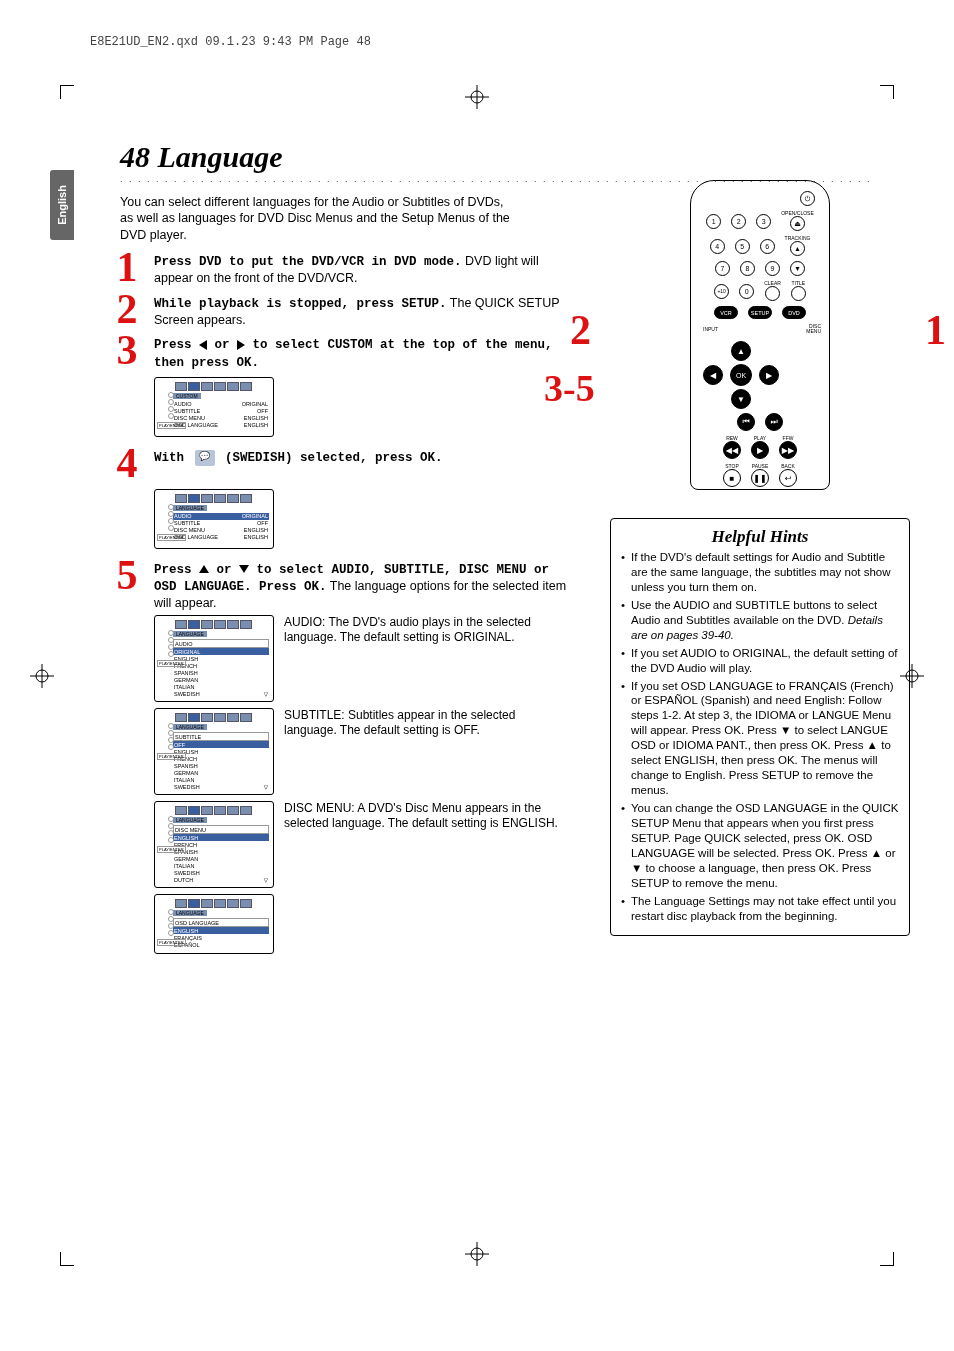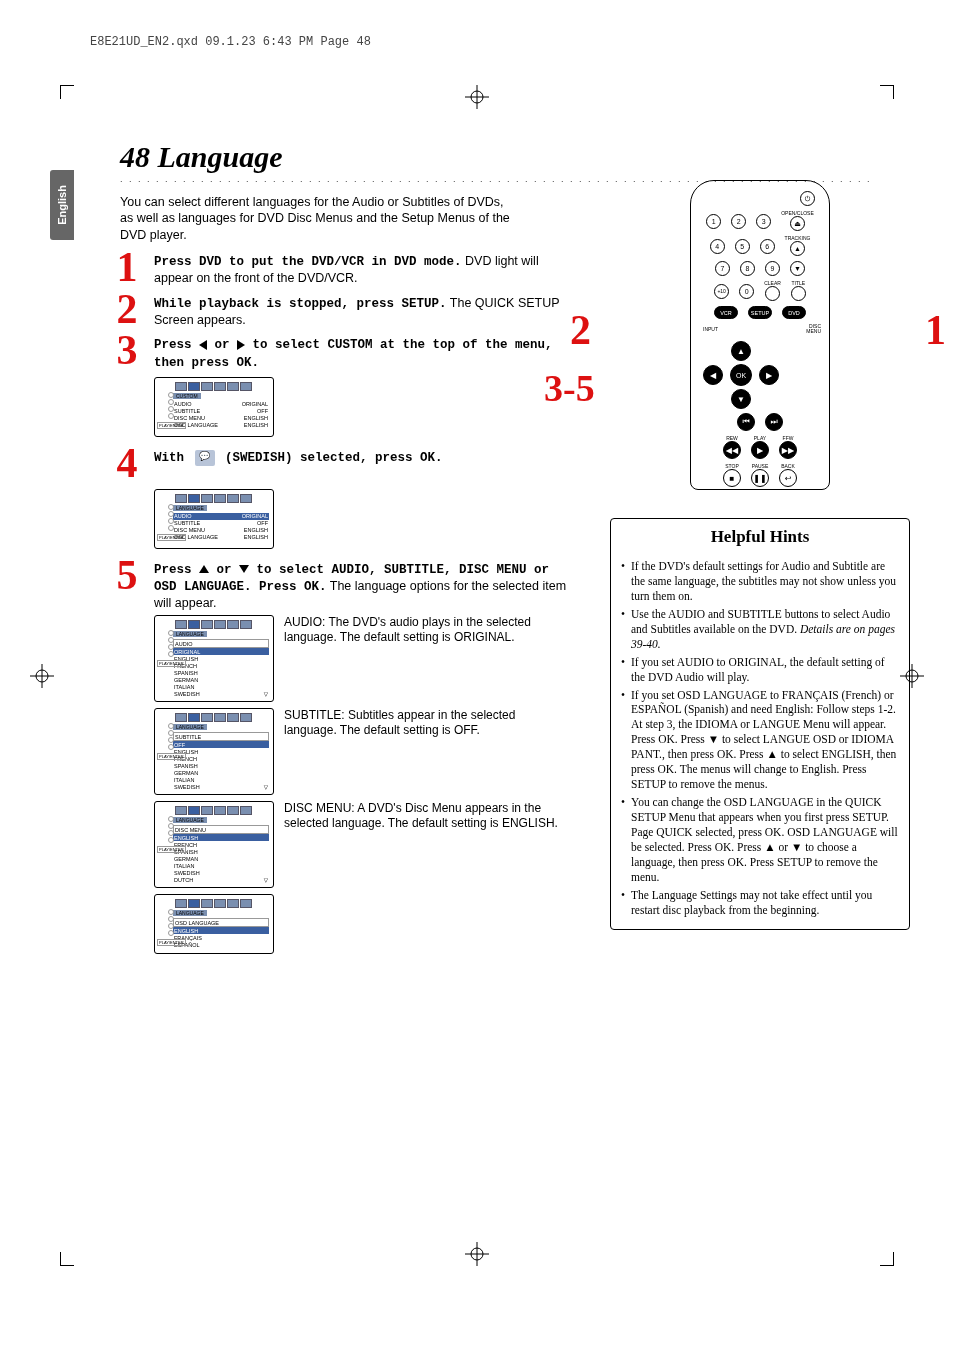--- a/index.html
+++ b/index.html
@@ -57,36 +57,36 @@
   .rbtn.ok { width: 22px; height: 22px; background: #000; color: #fff; font-size: 7px; }
   .rbtn.nav { width: 20px; height: 20px; background: #000; color: #fff; }
   .rlabel { font-size: 5px; line-height: 1; }
   .rgroup { position: relative; display: flex; flex-direction: column; align-items: center; }
   .navpad { display: grid; grid-template-columns: 28px 28px 28px; grid-template-rows: 24px 24px 24px; align-items: center; justify-items: center; margin: 2px auto; }
   .callout { position: absolute; font-family: Georgia, serif; font-weight: bold; color: #d11; font-size: 42px; }
   .callout.c2 { top: 126px; left: -40px; }
   .callout.c1 { top: 126px; right: -36px; }
   .callout.c35 { top: 186px; left: -66px; font-size: 38px; }
   .hints { border: 1px solid #000; border-radius: 4px; padding: 8px 10px; margin-top: 8px; }
-  .hints h3 { font-family: Georgia, serif; font-weight: bold; font-size: 17px; text-align: center; margin-bottom: 12px; }
+  .hints h3 { font-family: Georgia, serif; font-style: italic; font-weight: bold; font-size: 17px; text-align: center; margin-bottom: 3px; }
   .hints ul { list-style: none; font-size: 11.5px; line-height: 1.3; }
-  .hints li { position: relative; padding-left: 10px; margin-bottom: 3px; font-family: Liberation Serif, serif; }
+  .hints li { position: relative; padding-left: 10px; margin-bottom: 3px; }
   .hints li::before { content: "•"; position: absolute; left: 0; }
   .hints i { font-style: italic; }
   .tri { display:inline-block; width:0; height:0; vertical-align: middle; }
   .tri.l { border-top: 5px solid transparent; border-bottom: 5px solid transparent; border-right: 8px solid #000; }
   .tri.r { border-top: 5px solid transparent; border-bottom: 5px solid transparent; border-left: 8px solid #000; }
   .tri.u { border-left: 5px solid transparent; border-right: 5px solid transparent; border-bottom: 8px solid #000; }
   .tri.d { border-left: 5px solid transparent; border-right: 5px solid transparent; border-top: 8px solid #000; }
 </style>
 </head>
 <body>
 
 <div class="page">
-  <div class="slug">E8E21UD_EN2.qxd  09.1.23  6:43 PM  Page 48</div>
+  <div class="slug">E8E21UD_EN2.qxd  09.1.23  9:43 PM  Page 48</div>
 
   <div class="crop-tl"></div>
   <div class="crop-tr"></div>
   <div class="crop-bl"></div>
   <div class="crop-br"></div>
 
   <div class="reg regmark-top">
     <svg width="24" height="24">
         <circle cx="12" cy="12" r="6" fill="none" stroke="#000"></circle>
         <line x1="12" y1="0" x2="12" y2="24" stroke="#000"></line>

